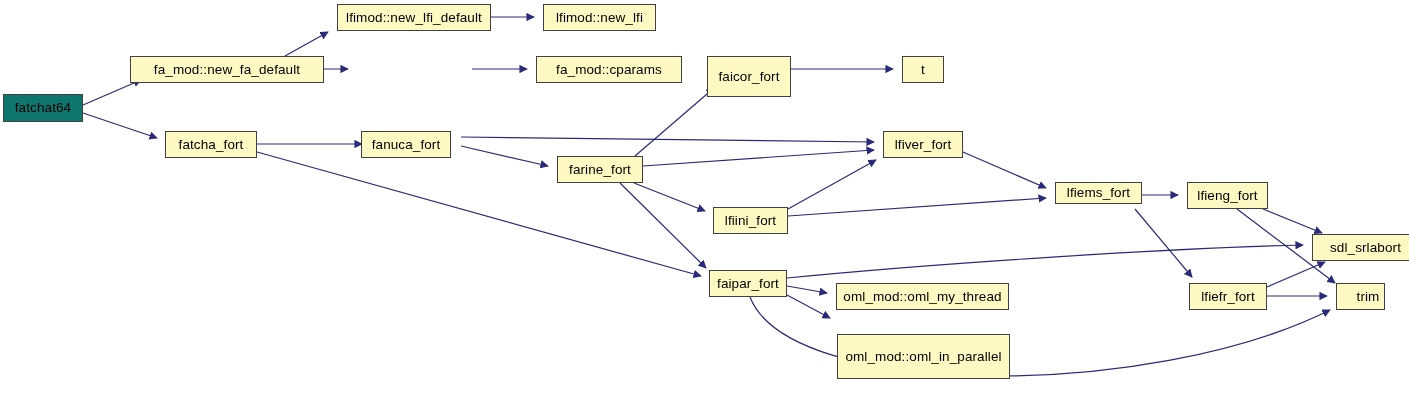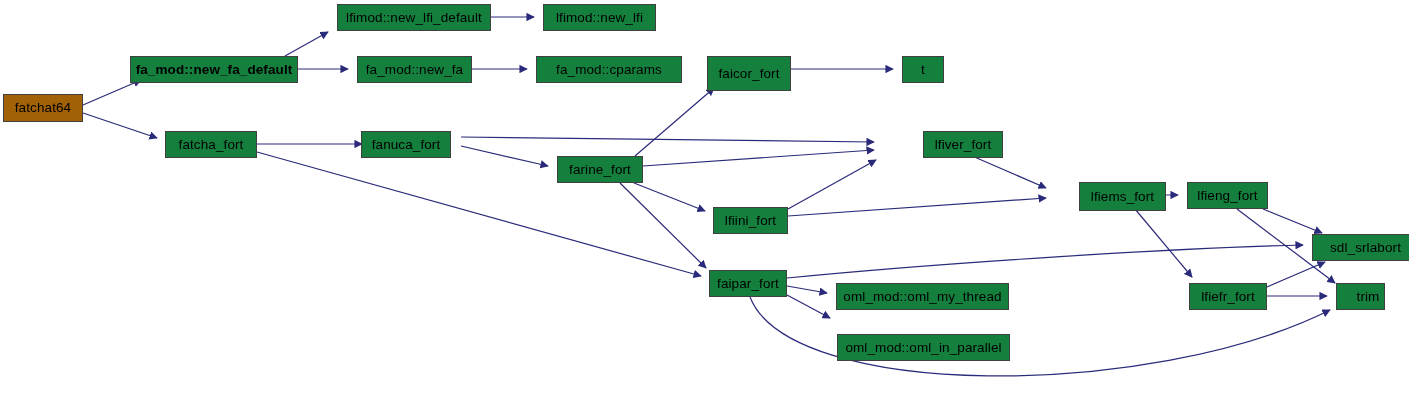--- a/index.html
+++ b/index.html
@@ -18,34 +18,34 @@
   #edge-layer {
     position: absolute;
     left: 0;
     top: 0;
     width: 1409px;
     height: 406px;
   }
   .node {
     position: absolute;
     box-sizing: border-box;
-    background: #15803d;
+    background: #fef9c3;
     border: 1px solid #404040;
     color: #000000;
     font-size: 13.5px;
     line-height: 1;
     display: flex;
     align-items: center;
     justify-content: center;
     white-space: nowrap;
     letter-spacing: 0.1px;
     z-index: 5;
   }
   .node.current {
-    background: #a16207;
+    background: #0f766e;
     border-color: #404040;
   }
 </style>
 </head>
 <body>
 
 <div id="canvas" style="background: rgb(255, 255, 255);">
   <svg id="edge-layer" viewBox="0 0 1409 406" xmlns="http://www.w3.org/2000/svg">
       <defs>
         <marker id="ah" viewBox="0 0 10 10" refX="9" refY="5" markerWidth="7" markerHeight="7" orient="auto-start-reverse">
@@ -77,72 +77,69 @@
       <path d="M 1267,287 L 1325,262" fill="none" stroke="#2a2a7a" stroke-width="1.2" marker-end="url(#ah)"></path>
       <path d="M 1267,296 L 1327,296" fill="none" stroke="#2a2a7a" stroke-width="1.2" marker-end="url(#ah)"></path>
       <path d="M 787,286 L 827,293" fill="none" stroke="#2a2a7a" stroke-width="1.2" marker-end="url(#ah)"></path>
       <path d="M 787,295 L 830,318" fill="none" stroke="#2a2a7a" stroke-width="1.2" marker-end="url(#ah)"></path>
       <path d="M 787,278 C 950,262 1180,248 1303,245" fill="none" stroke="#2a2a7a" stroke-width="1.2" marker-end="url(#ah)"></path>
       <path d="M 750,297 C 790,400 1150,400 1330,310" fill="none" stroke="#2a2a7a" stroke-width="1.2" marker-end="url(#ah)"></path>
     </svg>
 <div class="node current" style="left: 3px; top: 94px; width: 80px; height: 28px;">
       <span>fatchat64</span>
     </div>
-    <div class="node" style="left: 130px; top: 56px; width: 168px; height: 27px; font-weight: bold;">
+    <div class="node" style="left: 130px; top: 56px; width: 194px; height: 27px;">
       <span>fa_mod::new_fa_default</span>
     </div>
     <div class="node" style="left: 165px; top: 131px; width: 92px; height: 27px;">
       <span>fatcha_fort</span>
     </div>
     <div class="node" style="left: 337px; top: 4px; width: 154px; height: 27px;">
       <span>lfimod::new_lfi_default</span>
     </div>
     <div class="node" style="left: 543px; top: 4px; width: 113px; height: 27px;">
       <span>lfimod::new_lfi</span>
     </div>
-    <div class="node" style="left: 357px; top: 56px; width: 115px; height: 27px;">
-      <span>fa_mod::new_fa</span>
-    </div>
     <div class="node" style="left: 536px; top: 56px; width: 146px; height: 27px;">
       <span>fa_mod::cparams</span>
     </div>
     <div class="node" style="left: 361px; top: 131px; width: 90px; height: 27px;">
       <span>fanuca_fort</span>
     </div>
-    <div class="node" style="left: 707px; top: 56px; width: 84px; height: 35px;">
+    <div class="node" style="left: 707px; top: 56px; width: 84px; height: 41px;">
       <span>faicor_fort</span>
     </div>
     <div class="node" style="left: 902px; top: 56px; width: 42px; height: 27px;">
       <span>t</span>
     </div>
     <div class="node" style="left: 557px; top: 156px; width: 86px; height: 27px;">
       <span>farine_fort</span>
     </div>
-    <div class="node" style="left: 883px; top: 131px; width: 80px; height: 27px; margin-left: 40px;">
+    <div class="node" style="left: 883px; top: 131px; width: 80px; height: 27px;">
       <span>lfiver_fort</span>
     </div>
     <div class="node" style="left: 713px; top: 207px; width: 75px; height: 27px;">
       <span>lfiini_fort</span>
     </div>
-    <div class="node" style="left: 1055px; top: 182px; width: 87px; height: 29px; margin-left: 24px;">
+    <div class="node" style="left: 1055px; top: 182px; width: 87px; height: 22px;">
       <span>lfiems_fort</span>
     </div>
     <div class="node" style="left: 1187px; top: 182px; width: 81px; height: 27px;">
       <span>lfieng_fort</span>
     </div>
     <div class="node" style="left: 1312px; top: 234px; width: 107px; height: 27px;">
       <span>sdl_srlabort</span>
     </div>
     <div class="node" style="left: 709px; top: 270px; width: 78px; height: 27px;">
       <span>faipar_fort</span>
     </div>
     <div class="node" style="left: 836px; top: 283px; width: 173px; height: 27px;">
       <span>oml_mod::oml_my_thread</span>
     </div>
-    <div class="node" style="left: 837px; top: 334px; width: 173px; height: 27px;">
+    <div class="node" style="left: 837px; top: 334px; width: 173px; height: 45px;">
       <span>oml_mod::oml_in_parallel</span>
     </div>
     <div class="node" style="left: 1189px; top: 283px; width: 78px; height: 27px;">
       <span>lfiefr_fort</span>
     </div>
     <div class="node" style="left: 1336px; top: 283px; width: 49px; height: 27px; padding-left: 15px;">
       <span>trim</span>
     </div>
   </div>
 

